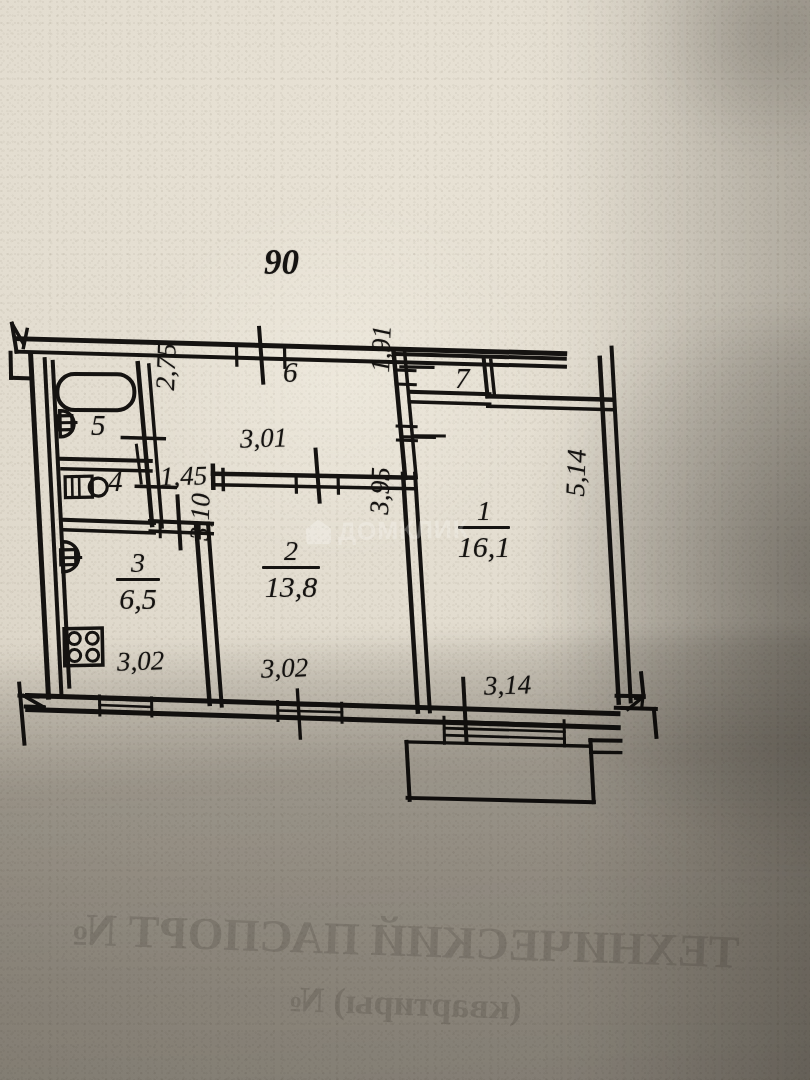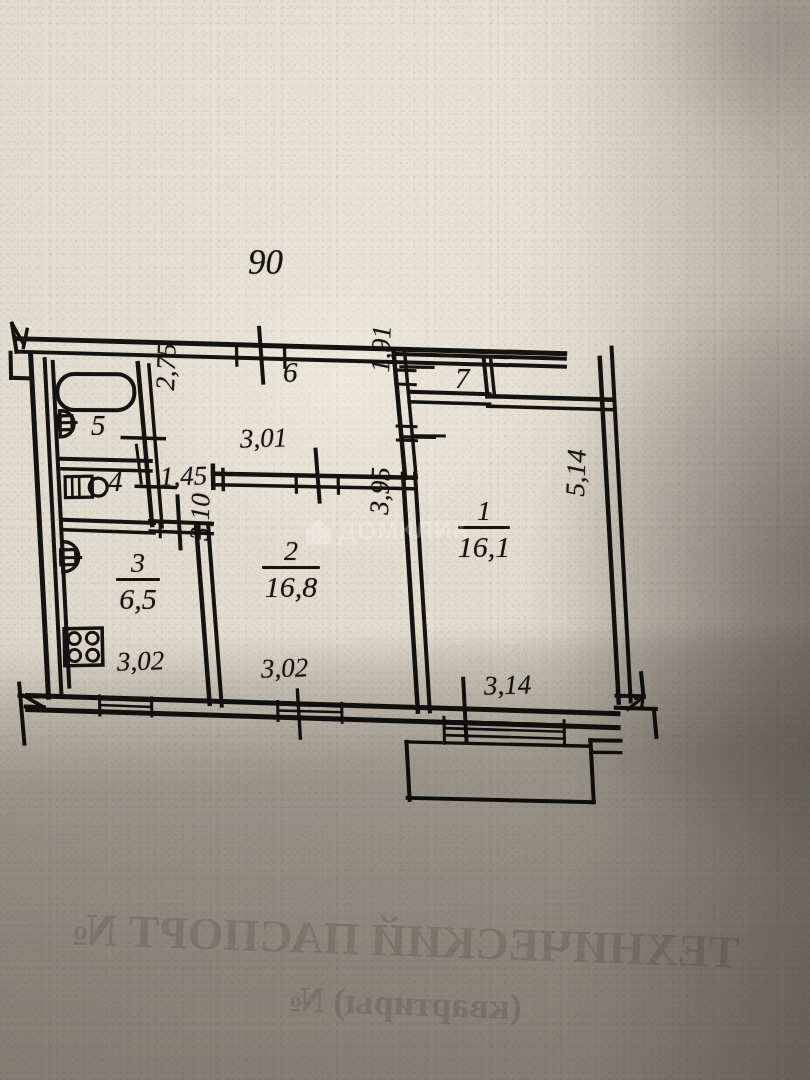--- a/index.html
+++ b/index.html
@@ -304,37 +304,37 @@
       <path d="M586 756 L616 757" stroke-width="3.4"></path>
 
       <path d="M460 680 L462 742" stroke-width="4"></path>
       <path d="M294 688 L296 736" stroke-width="3.4"></path>
 
       <path d="M416 436 L446 437" stroke-width="3"></path>
     </g>
   </svg>
   </div>
 
-  <div class="lbl num-big" style="left:248px;top:245px;">90</div>
+  <div class="lbl num-big" style="left:264px;top:245px;font-weight:bold;">90</div>
 
   <div class="lbl roomnum" style="left:283px;top:358px;">6</div>
   <div class="lbl roomnum" style="left:455px;top:364px;">7</div>
   <div class="lbl roomnum" style="left:91px;top:411px;">5</div>
   <div class="lbl roomnum" style="left:108px;top:467px;">4</div>
 
   <div class="roomfrac" style="left:455px;top:496px;width:58px;">
     <span class="top">1</span>
     <span class="bar" style="width:52px;"></span>
     <span class="bot">16,1</span>
   </div>
 
   <div class="roomfrac" style="left:258px;top:536px;width:66px;">
     <span class="top">2</span>
     <span class="bar" style="width:58px;"></span>
-    <span class="bot">16,8</span>
+    <span class="bot">13,8</span>
   </div>
 
   <div class="roomfrac" style="left:112px;top:548px;width:52px;">
     <span class="top">3</span>
     <span class="bar" style="width:44px;"></span>
     <span class="bot">6,5</span>
   </div>
 
   <div class="lbl dim" style="left:152px;top:390px;transform:rotate(-88deg);transform-origin:left top;">2,75</div>
 

